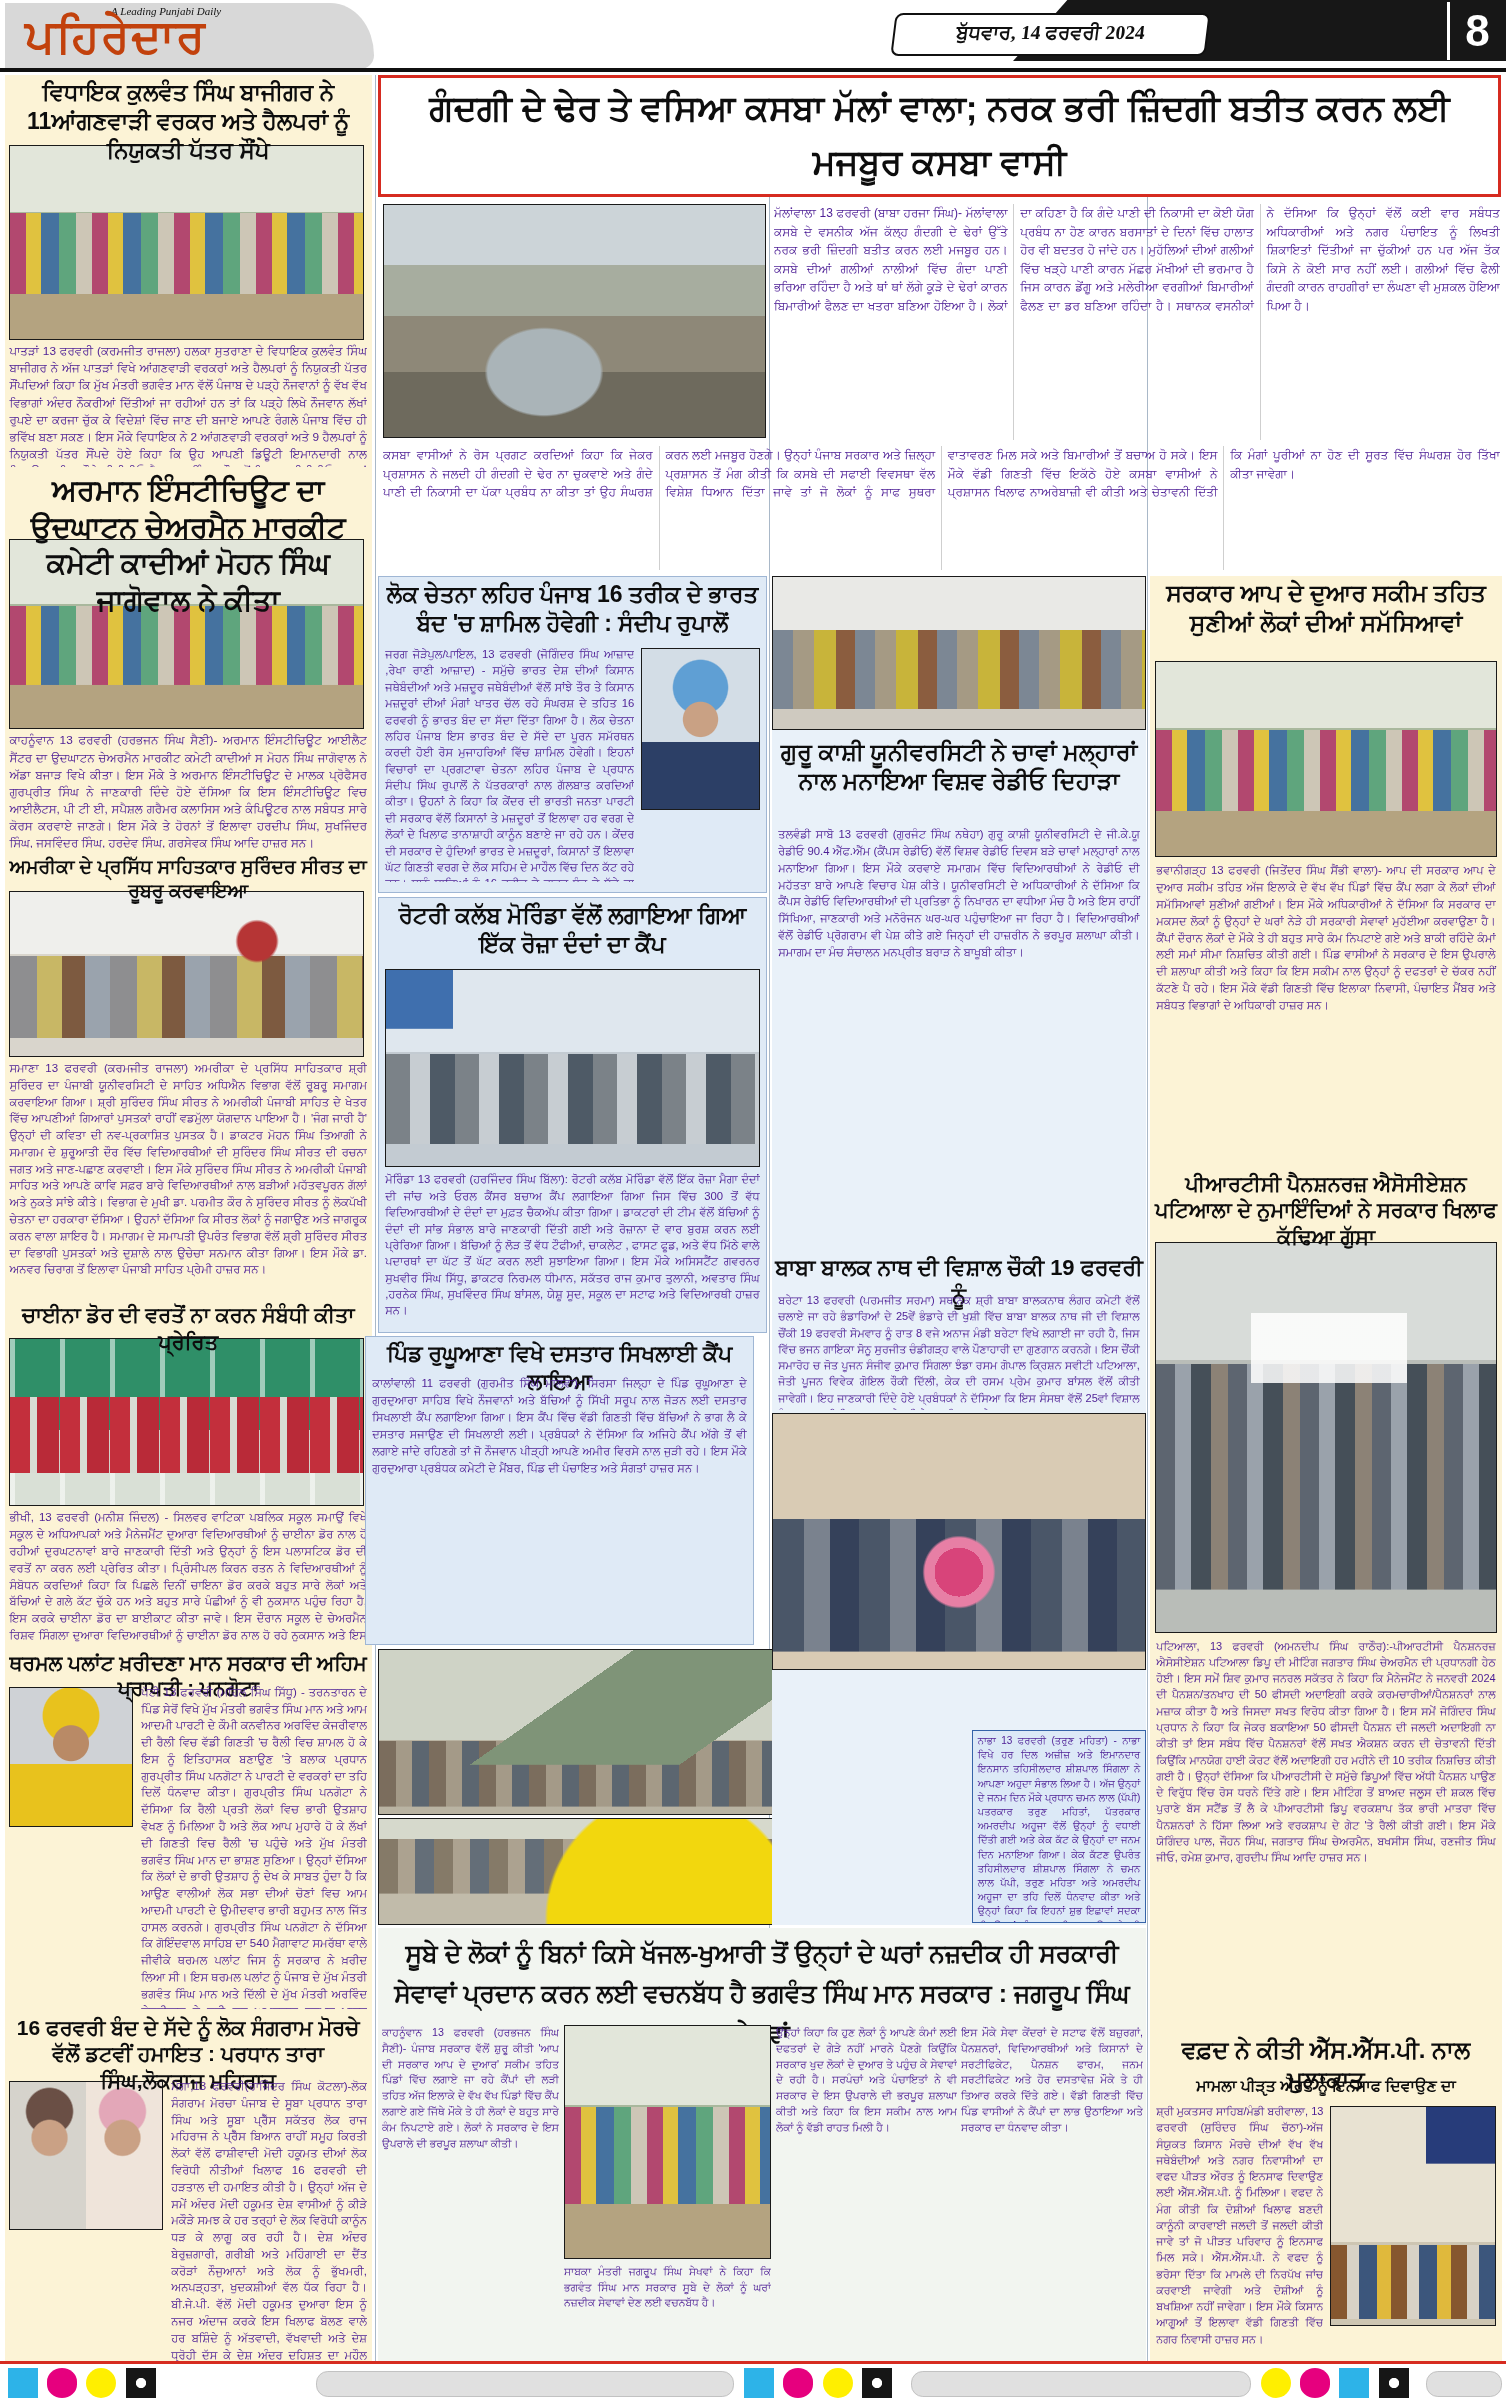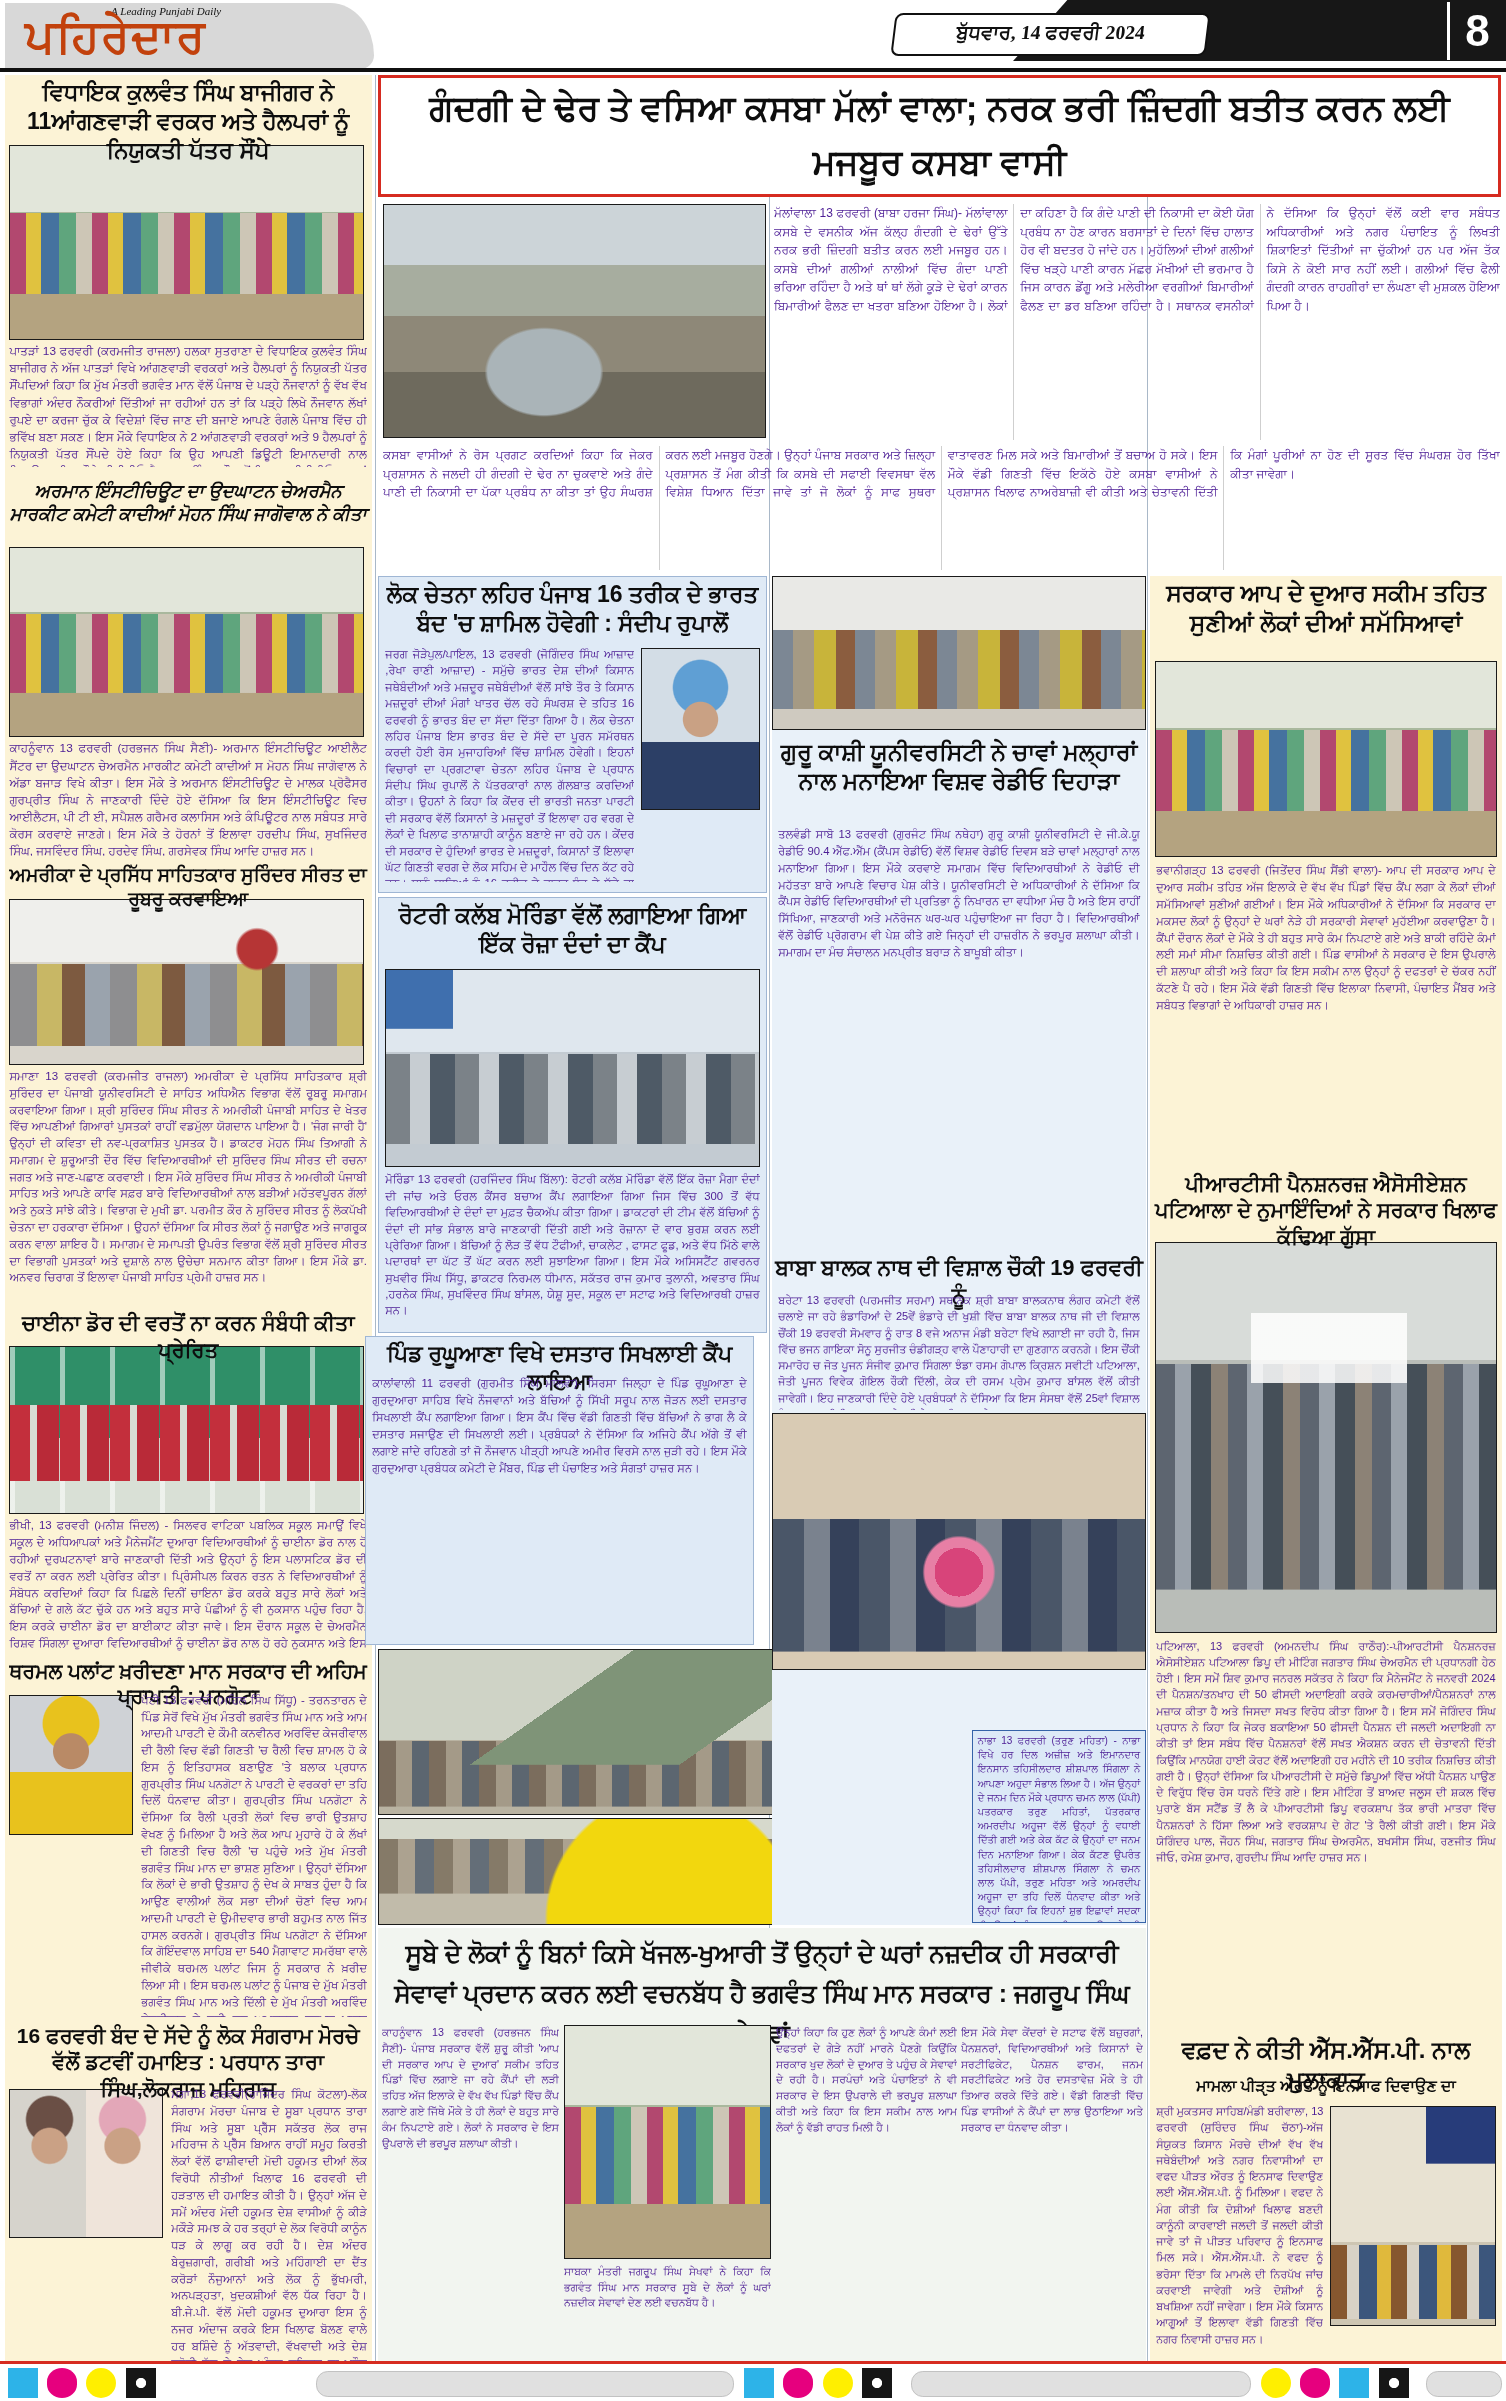--- a/index.html
+++ b/index.html
@@ -119,21 +119,21 @@
 
   <div class="abs cream-col" style="left:4.7px;top:75px;width:367px;height:2286px;overflow:hidden;padding:3.1px 4.7px;box-sizing:border-box;">
 
     <section>
       <div class="headline" style="font-size:23px;height:64px;">ਵਿਧਾਇਕ ਕੁਲਵੰਤ ਸਿੰਘ ਬਾਜੀਗਰ ਨੇ 11ਆਂਗਣਵਾੜੀ ਵਰਕਰ ਅਤੇ ਹੈਲਪਰਾਂ ਨੂੰ ਨਿਯੁਕਤੀ ਪੱਤਰ ਸੌਂਪੇ</div>
       <div class="ph ph-outdoor" style="width:355px;height:195px;margin:3.1px 0;"></div>
       <div class="body-text" style="font-size:11.8px;line-height:1.45;height:124px;">ਪਾਤੜਾਂ 13 ਫਰਵਰੀ (ਕਰਮਜੀਤ ਰਾਜਲਾ) ਹਲਕਾ ਸੁਤਰਾਣਾ ਦੇ ਵਿਧਾਇਕ ਕੁਲਵੰਤ ਸਿੰਘ ਬਾਜੀਗਰ ਨੇ ਅੱਜ ਪਾਤੜਾਂ ਵਿਖੇ ਆਂਗਣਵਾੜੀ ਵਰਕਰਾਂ ਅਤੇ ਹੈਲਪਰਾਂ ਨੂੰ ਨਿਯੁਕਤੀ ਪੱਤਰ ਸੌਂਪਦਿਆਂ ਕਿਹਾ ਕਿ ਮੁੱਖ ਮੰਤਰੀ ਭਗਵੰਤ ਮਾਨ ਵੱਲੋਂ ਪੰਜਾਬ ਦੇ ਪੜ੍ਹੇ ਨੌਜਵਾਨਾਂ ਨੂੰ ਵੱਖ ਵੱਖ ਵਿਭਾਗਾਂ ਅੰਦਰ ਨੌਕਰੀਆਂ ਦਿੱਤੀਆਂ ਜਾ ਰਹੀਆਂ ਹਨ ਤਾਂ ਕਿ ਪੜ੍ਹੇ ਲਿਖੇ ਨੌਜਵਾਨ ਲੱਖਾਂ ਰੁਪਏ ਦਾ ਕਰਜਾ ਚੁੱਕ ਕੇ ਵਿਦੇਸ਼ਾਂ ਵਿੱਚ ਜਾਣ ਦੀ ਬਜਾਏ ਆਪਣੇ ਰੰਗਲੇ ਪੰਜਾਬ ਵਿੱਚ ਹੀ ਭਵਿੱਖ ਬਣਾ ਸਕਣ। ਇਸ ਮੌਕੇ ਵਿਧਾਇਕ ਨੇ 2 ਆਂਗਣਵਾੜੀ ਵਰਕਰਾਂ ਅਤੇ 9 ਹੈਲਪਰਾਂ ਨੂੰ ਨਿਯੁਕਤੀ ਪੱਤਰ ਸੌਂਪਦੇ ਹੋਏ ਕਿਹਾ ਕਿ ਉਹ ਆਪਣੀ ਡਿਊਟੀ ਇਮਾਨਦਾਰੀ ਨਾਲ ਨਿਭਾਉਣ। ਇਸ ਮੌਕੇ ਸੀਡੀਪੀਓ ਮੈਡਮ ਸੁਖਵਿੰਦਰ ਕੌਰ ਤੋਂ ਇਲਾਵਾ ਬੀਡੀਪੀਓ ਪਾਤੜਾਂ ਹਾਜਰ ਸਨ।</div>
     </section>
 
     <section>
-      <div class="headline" style="font-size:18px;height:64px;margin-top:13px;font-style:italic;">ਅਰਮਾਨ ਇੰਸਟੀਚਿਊਟ ਦਾ ਉਦਘਾਟਨ ਚੇਅਰਮੈਨ ਮਾਰਕੀਟ ਕਮੇਟੀ ਕਾਦੀਆਂ ਮੋਹਨ ਸਿੰਘ ਜਾਗੋਵਾਲ ਨੇ ਕੀਤਾ</div>
+      <div class="headline" style="font-size:29px;height:64px;margin-top:5px;">ਅਰਮਾਨ ਇੰਸਟੀਚਿਊਟ ਦਾ ਉਦਘਾਟਨ ਚੇਅਰਮੈਨ ਮਾਰਕੀਟ ਕਮੇਟੀ ਕਾਦੀਆਂ ਮੋਹਨ ਸਿੰਘ ਜਾਗੋਵਾਲ ਨੇ ਕੀਤਾ</div>
       <div class="ph ph-outdoor" style="width:355px;height:190px;margin:3.1px 0;"></div>
       <div class="body-text" style="font-size:11.8px;line-height:1.45;height:116px;">ਕਾਹਨੂੰਵਾਨ 13 ਫਰਵਰੀ (ਹਰਭਜਨ ਸਿੰਘ ਸੈਣੀ)- ਅਰਮਾਨ ਇੰਸਟੀਚਿਊਟ ਆਈਲੈਟ ਸੈਂਟਰ ਦਾ ਉਦਘਾਟਨ ਚੇਅਰਮੈਨ ਮਾਰਕੀਟ ਕਮੇਟੀ ਕਾਦੀਆਂ ਸ ਮੋਹਨ ਸਿੰਘ ਜਾਗੋਵਾਲ ਨੇ ਅੱਡਾ ਬਜਾੜ ਵਿਖੇ ਕੀਤਾ। ਇਸ ਮੌਕੇ ਤੇ ਅਰਮਾਨ ਇੰਸਟੀਚਿਊਟ ਦੇ ਮਾਲਕ ਪ੍ਰੋਫੈਸਰ ਗੁਰਪ੍ਰੀਤ ਸਿੰਘ ਨੇ ਜਾਣਕਾਰੀ ਦਿੰਦੇ ਹੋਏ ਦੱਸਿਆ ਕਿ ਇਸ ਇੰਸਟੀਚਿਊਟ ਵਿਚ ਆਈਲੈਟਸ, ਪੀ ਟੀ ਈ, ਸਪੈਸ਼ਲ ਗਰੈਮਰ ਕਲਾਸਿਸ ਅਤੇ ਕੰਪਿਊਟਰ ਨਾਲ ਸਬੰਧਤ ਸਾਰੇ ਕੋਰਸ ਕਰਵਾਏ ਜਾਣਗੇ। ਇਸ ਮੌਕੇ ਤੇ ਹੋਰਨਾਂ ਤੋਂ ਇਲਾਵਾ ਹਰਦੀਪ ਸਿੰਘ, ਸੁਖਜਿੰਦਰ ਸਿੰਘ, ਜਸਵਿੰਦਰ ਸਿੰਘ, ਹਰਦੇਵ ਸਿੰਘ, ਗੁਰਸੇਵਕ ਸਿੰਘ ਆਦਿ ਹਾਜ਼ਰ ਸਨ।</div>
     </section>
 
     <section>
       <div class="headline" style="font-size:19px;height:33px;margin-top:6.3px;">ਅਮਰੀਕਾ ਦੇ ਪ੍ਰਸਿੱਧ ਸਾਹਿਤਕਾਰ ਸੁਰਿੰਦਰ ਸੀਰਤ ਦਾ ਰੂਬਰੂ ਕਰਵਾਇਆ</div>
       <div class="ph ph-lit" style="width:355px;height:166px;margin:3.1px 0;"></div>
       <div class="body-text" style="font-size:11.5px;line-height:1.46;height:236px;">ਸਮਾਣਾ 13 ਫਰਵਰੀ (ਕਰਮਜੀਤ ਰਾਜਲਾ) ਅਮਰੀਕਾ ਦੇ ਪ੍ਰਸਿੱਧ ਸਾਹਿਤਕਾਰ ਸ਼੍ਰੀ ਸੁਰਿੰਦਰ ਦਾ ਪੰਜਾਬੀ ਯੂਨੀਵਰਸਿਟੀ ਦੇ ਸਾਹਿਤ ਅਧਿਐਨ ਵਿਭਾਗ ਵੱਲੋਂ ਰੂਬਰੂ ਸਮਾਗਮ ਕਰਵਾਇਆ ਗਿਆ। ਸ਼੍ਰੀ ਸੁਰਿੰਦਰ ਸਿੰਘ ਸੀਰਤ ਨੇ ਅਮਰੀਕੀ ਪੰਜਾਬੀ ਸਾਹਿਤ ਦੇ ਖੇਤਰ ਵਿੱਚ ਆਪਣੀਆਂ ਗਿਆਰਾਂ ਪੁਸਤਕਾਂ ਰਾਹੀਂ ਵਡਮੁੱਲਾ ਯੋਗਦਾਨ ਪਾਇਆ ਹੈ। 'ਜੰਗ ਜਾਰੀ ਹੈ' ਉਨ੍ਹਾਂ ਦੀ ਕਵਿਤਾ ਦੀ ਨਵ-ਪ੍ਰਕਾਸ਼ਿਤ ਪੁਸਤਕ ਹੈ। ਡਾਕਟਰ ਮੋਹਨ ਸਿੰਘ ਤਿਆਗੀ ਨੇ ਸਮਾਗਮ ਦੇ ਸ਼ੁਰੂਆਤੀ ਦੌਰ ਵਿੱਚ ਵਿਦਿਆਰਥੀਆਂ ਦੀ ਸੁਰਿੰਦਰ ਸਿੰਘ ਸੀਰਤ ਦੀ ਰਚਨਾ ਜਗਤ ਅਤੇ ਜਾਣ-ਪਛਾਣ ਕਰਵਾਈ। ਇਸ ਮੌਕੇ ਸੁਰਿੰਦਰ ਸਿੰਘ ਸੀਰਤ ਨੇ ਅਮਰੀਕੀ ਪੰਜਾਬੀ ਸਾਹਿਤ ਅਤੇ ਆਪਣੇ ਕਾਵਿ ਸਫ਼ਰ ਬਾਰੇ ਵਿਦਿਆਰਥੀਆਂ ਨਾਲ ਬੜੀਆਂ ਮਹੱਤਵਪੂਰਨ ਗੱਲਾਂ ਅਤੇ ਨੁਕਤੇ ਸਾਂਝੇ ਕੀਤੇ। ਵਿਭਾਗ ਦੇ ਮੁਖੀ ਡਾ. ਪਰਮੀਤ ਕੌਰ ਨੇ ਸੁਰਿੰਦਰ ਸੀਰਤ ਨੂੰ ਲੋਕਪੱਖੀ ਚੇਤਨਾ ਦਾ ਹਰਕਾਰਾ ਦੱਸਿਆ। ਉਹਨਾਂ ਦੱਸਿਆ ਕਿ ਸੀਰਤ ਲੋਕਾਂ ਨੂੰ ਜਗਾਉਣ ਅਤੇ ਜਾਗਰੂਕ ਕਰਨ ਵਾਲਾ ਸ਼ਾਇਰ ਹੈ। ਸਮਾਗਮ ਦੇ ਸਮਾਪਤੀ ਉਪਰੰਤ ਵਿਭਾਗ ਵੱਲੋਂ ਸ਼੍ਰੀ ਸੁਰਿੰਦਰ ਸੀਰਤ ਦਾ ਵਿਭਾਗੀ ਪੁਸਤਕਾਂ ਅਤੇ ਦੁਸ਼ਾਲੇ ਨਾਲ ਉਚੇਚਾ ਸਨਮਾਨ ਕੀਤਾ ਗਿਆ। ਇਸ ਮੌਕੇ ਡਾ. ਅਨਵਰ ਚਿਰਾਗ ਤੋਂ ਇਲਾਵਾ ਪੰਜਾਬੀ ਸਾਹਿਤ ਪ੍ਰੇਮੀ ਹਾਜ਼ਰ ਸਨ।</div>
     </section>
 

